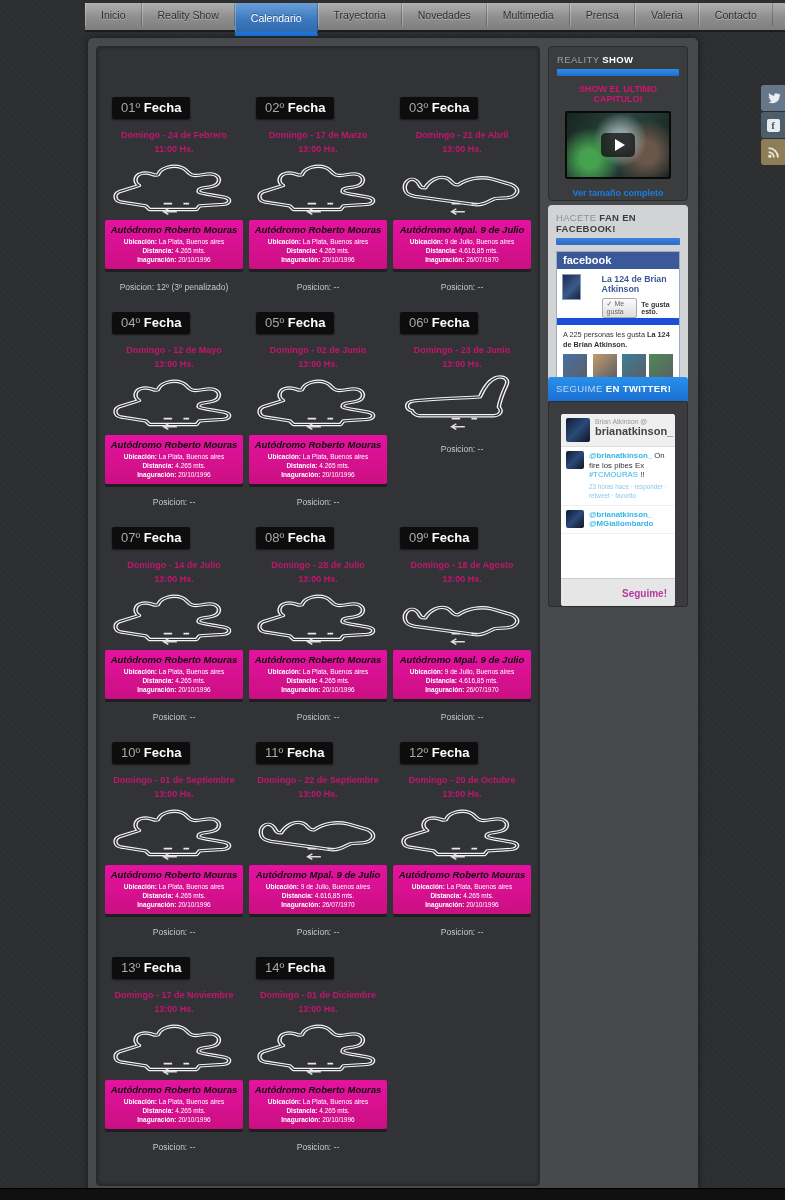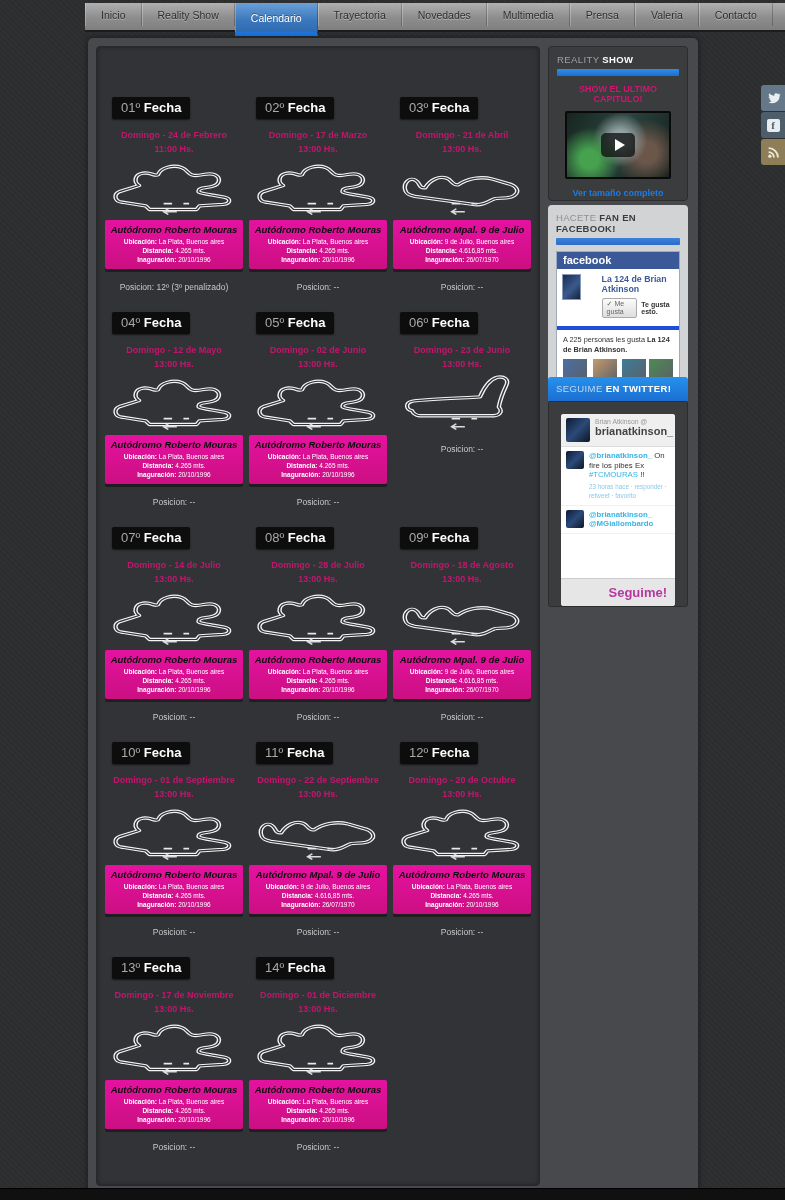--- a/index.html
+++ b/index.html
@@ -97,21 +97,21 @@
   .fbbox { top:167px; height:212px; background:#d2d3d5; border-radius:4px; padding:7px 8px; }
   .fbbox:after {
     content:""; position:absolute; left:10px; bottom:-13px;
     border-top:14px solid #d2d3d5; border-right:16px solid transparent;
   }
   .fb-head { font-size:9.5px; letter-spacing:0.3px; color:#8d9094; }
   .fb-head b { color:#3a3d40; }
   .fb-bar { height:7px; background:linear-gradient(#3c82dc,#2a6cc8); margin-top:4px; border-radius:1px; }
   .fb-widget { margin-top:6px; background:#fff; border:1px solid #9daabf; }
   .fb-brand { background:#3b5998; color:#fff; font-weight:bold; font-size:11px; padding:2px 6px 3px; }
-  .fb-page { display:flex; padding:5px 5px 8px; border-bottom:4px solid #1d4ed8;gap:16px; }
+  .fb-page { display:flex; padding:5px 5px 0; border-bottom:7px solid #1d4ed8;gap:16px; }
   .fb-avatar { width:26px; height:26px; border:1px solid #8899bb; background:linear-gradient(135deg,#1a2c50,#3a5a8c 55%,#16213a); }
   .fb-pageinfo { margin-left:5px; }
   .fb-pagename { color:#3b5998; font-weight:bold; font-size:8.8px; cursor:pointer; }
   .fb-likerow { margin-top:4px; display:flex; align-items:center; }
   .like-btn {
     font-size:7px; color:#666; background:linear-gradient(#fbfbfb,#dedede);
     border:1px solid #aaa; border-radius:2px; padding:1px 4px 2px; cursor:pointer;
   }
   .like-status { font-size:7px; color:#333; font-weight:bold; margin-left:4px; }
   .fb-fanstext { padding:5px 6px 2px; font-size:7.3px; color:#333; line-height:9.5px; }
@@ -137,21 +137,21 @@
   .tw-acct-name { font-size:6.8px; color:#999; }
   .tw-acct-handle { font-size:11px; font-weight:bold; color:#444; cursor:pointer; }
   .tweets { flex:1; overflow:hidden; }
   .tweet { display:flex; padding:4px 5px; border-bottom:1px solid #f0f0f0; }
   .tw-body { margin-left:5px; font-size:7.8px; line-height:9.5px; color:#333; }
   .tw-handle { color:#33b5e5; font-weight:bold; cursor:pointer; }
   .tw-hash { color:#33b5e5; cursor:pointer; }
   .tw-link { color:#33b5e5; font-weight:bold; word-break:break-all; cursor:pointer; }
   .tw-meta { font-size:6.3px; color:#8ec8e8; margin-top:2px; }
   .tw-foot { background:#e6e6e6; border-top:1px solid #ccc; text-align:right; padding:4px 8px 5px; }
-  .tw-follow { color:#b5399f; font-weight:bold; font-size:13px; cursor:pointer; }
+  .tw-follow { color:#b5399f; font-weight:bold; font-size:10px; cursor:pointer; }
   
   .social { position:absolute; right:0; top:85px; width:24px; }
   .stab { width:24px; height:26px; margin-bottom:1px; border-radius:3px 0 0 3px; display:flex; align-items:center; justify-content:center; cursor:pointer; }
   .stab-tw { background:#64788a; }
   .stab-fb { background:#4e5d6a; }
   .stab-rss { background:#8d7e58; }
   .fb-glyph { width:13px; height:13px; background:#e8ecf0; border-radius:2px; color:#4e5d6a; font-weight:bold; font-size:11px; text-align:center; line-height:13px; font-family:"Liberation Serif",serif; }
   
   .footer-strip { position:absolute; left:0; right:0; top:1188px; height:12px; background:#101011; border-top:1px solid #000; }
 </style>

